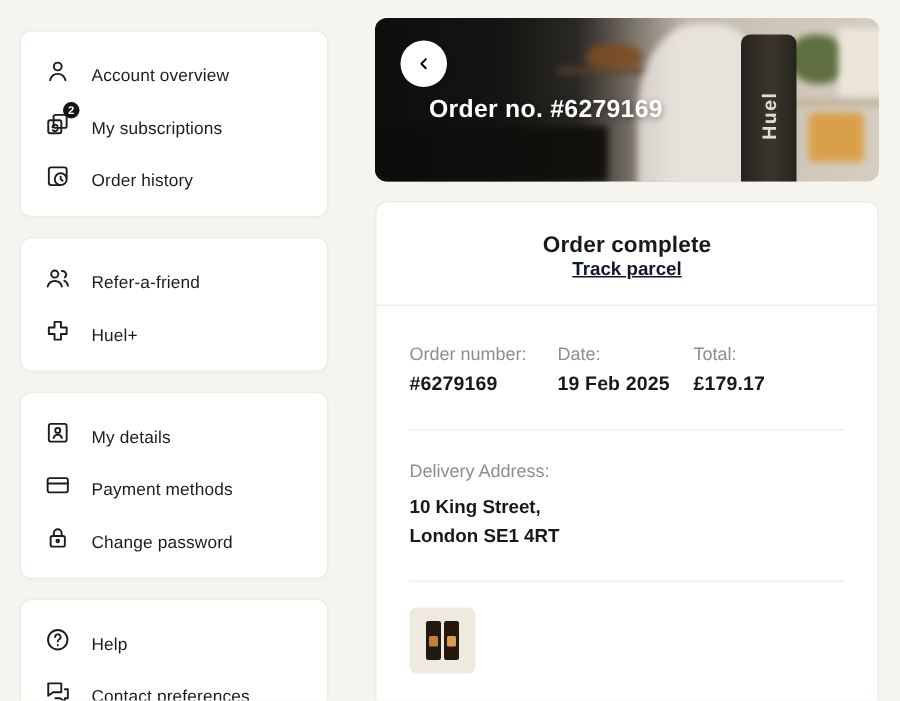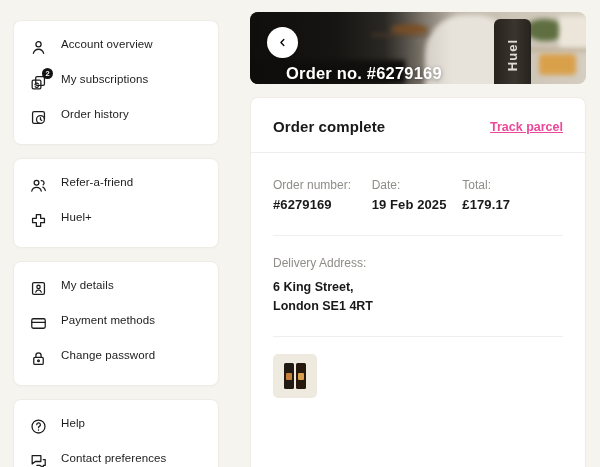--- a/index.html
+++ b/index.html
@@ -12,36 +12,36 @@
     position:relative;
   }
   .page { position:absolute; inset:0; }
 
   
   .sidebar { position:absolute; left:13px; top:20px; width:206px; display:flex; flex-direction:column; gap:13px; }
   .side-card {
     background:#fff; border:1px solid #efece6; border-radius:8px;
     padding:9px 13px; box-shadow:0 1px 2px rgba(0,0,0,0.02);
   }
-  .side-item { display:flex; align-items:flex-start; gap:13px; padding:8px 2px; cursor:pointer; }
+  .side-item { display:flex; align-items:flex-end; gap:13px; padding:8px 2px; cursor:pointer; }
   .side-item .ico { position:relative; width:19px; height:19px; flex:0 0 19px; color:#1c1c1c; }
   .side-item .ico svg { width:19px; height:19px; display:block; }
   .side-item .lbl { font-size:11.5px; color:#1c1c1c; letter-spacing:.1px; }
   .badge {
     position:absolute; top:-5px; right:-5px; width:11px; height:11px; border-radius:50%;
     background:#141414; color:#fff; font-size:7.5px; font-weight:bold;
     display:flex; align-items:center; justify-content:center; line-height:1;
   }
 
   
   .main { position:absolute; left:250px; top:12px; width:336px; }
 
   
   .banner {
-    position:relative; height:72px; border-radius:8px; overflow:hidden;
+    position:relative; height:109px; border-radius:8px; overflow:hidden;
     background:linear-gradient(90deg,#171512 0%,#1e1c19 26%,#35322d 40%,#8d857a 52%,#c0b8ab 62%,#cdc5b7 78%,#d5cec1 100%);
   }
   .banner .ph { position:absolute; filter:blur(2.5px); }
   .ph-counter { left:0; bottom:0; width:46%; height:34%; background:#14120f; }
   .ph-shelf  { left:36%; top:30%; width:22%; height:4%; background:#6b5136; border-radius:2px; }
   .ph-bread  { left:42%; top:16%; width:11%; height:15%; background:#8a5a2c; border-radius:50% 50% 40% 40%; }
   .ph-arm    { left:52%; top:4%; width:26%; height:120%; background:#e7e2da; border-radius:45% 40% 0 0; }
   .ph-plant  { left:82%; top:10%; width:12%; height:30%; background:#5f6f41; border-radius:45% 55% 50% 50%; }
   .ph-frame  { left:92%; top:6%; width:10%; height:42%; background:#ece6da; border-radius:2px; }
   .ph-jar    { left:86%; top:58%; width:11%; height:30%; background:#d9a04a; border-radius:4px; }
@@ -67,24 +67,24 @@
     font-size:16.5px; letter-spacing:.2px; text-shadow:0 1px 4px rgba(0,0,0,.4);
   }
 
   
   .order-card {
     margin-top:13px; background:#fff; border:1px solid #efece6; border-radius:8px 8px 0 0;
     border-bottom:none; min-height:400px;
   }
   .card-head {
     display:flex; align-items:center; justify-content:space-between;
-    padding:20px 22px 17px 22px; border-bottom:1px solid #f0eeea;
+    padding:20px 22px 17px 22px; border-bottom:1px solid #f0eeea;flex-direction:column;
   }
   .card-head h2 { font-size:15px; font-weight:bold; letter-spacing:.1px; }
-  .track-link { font-size:12.5px; font-weight:bold; color:#ec4899; text-decoration:underline; cursor:pointer; }
+  .track-link { font-size:12.5px; font-weight:bold; color:#0f172a; text-decoration:underline; cursor:pointer; }
   .divider { border-top:1px solid #f1efeb; margin:0 22px; }
 
   .summary { display:flex; padding:25px 32px 23px 22px; }
   .sum-col { flex:1; }
   .sum-col:nth-child(2) { text-align:left; padding-left:8px; }
   .sum-col:nth-child(3) { text-align:left; }
   .sum-label { font-size:12px; color:#8f8d88; }
   .sum-value { font-size:13px; font-weight:bold; margin-top:5px; letter-spacing:.1px; }
 
   .delivery { padding:20px 22px 20px 22px; }
@@ -269,21 +269,21 @@
           <div class="sum-label">Total:</div>
           <div class="sum-value">£179.17</div>
         </div>
       </div>
 
       <div class="divider"></div>
 
       <div class="delivery">
         <div class="addr-label">Delivery Address:</div>
         <div class="addr-lines">
-          <div>6 King Street,</div>
+          <div>10 King Street,</div>
           <div>London SE1 4RT</div>
         </div>
       </div>
 
       <div class="divider"></div>
 
       <div class="item">
         <div class="thumb thumb-1">
           <svg viewBox="0 0 44 44" width="44" height="44">
             <rect x="11" y="9" width="10" height="26" rx="1.5" fill="#211a12"></rect>

